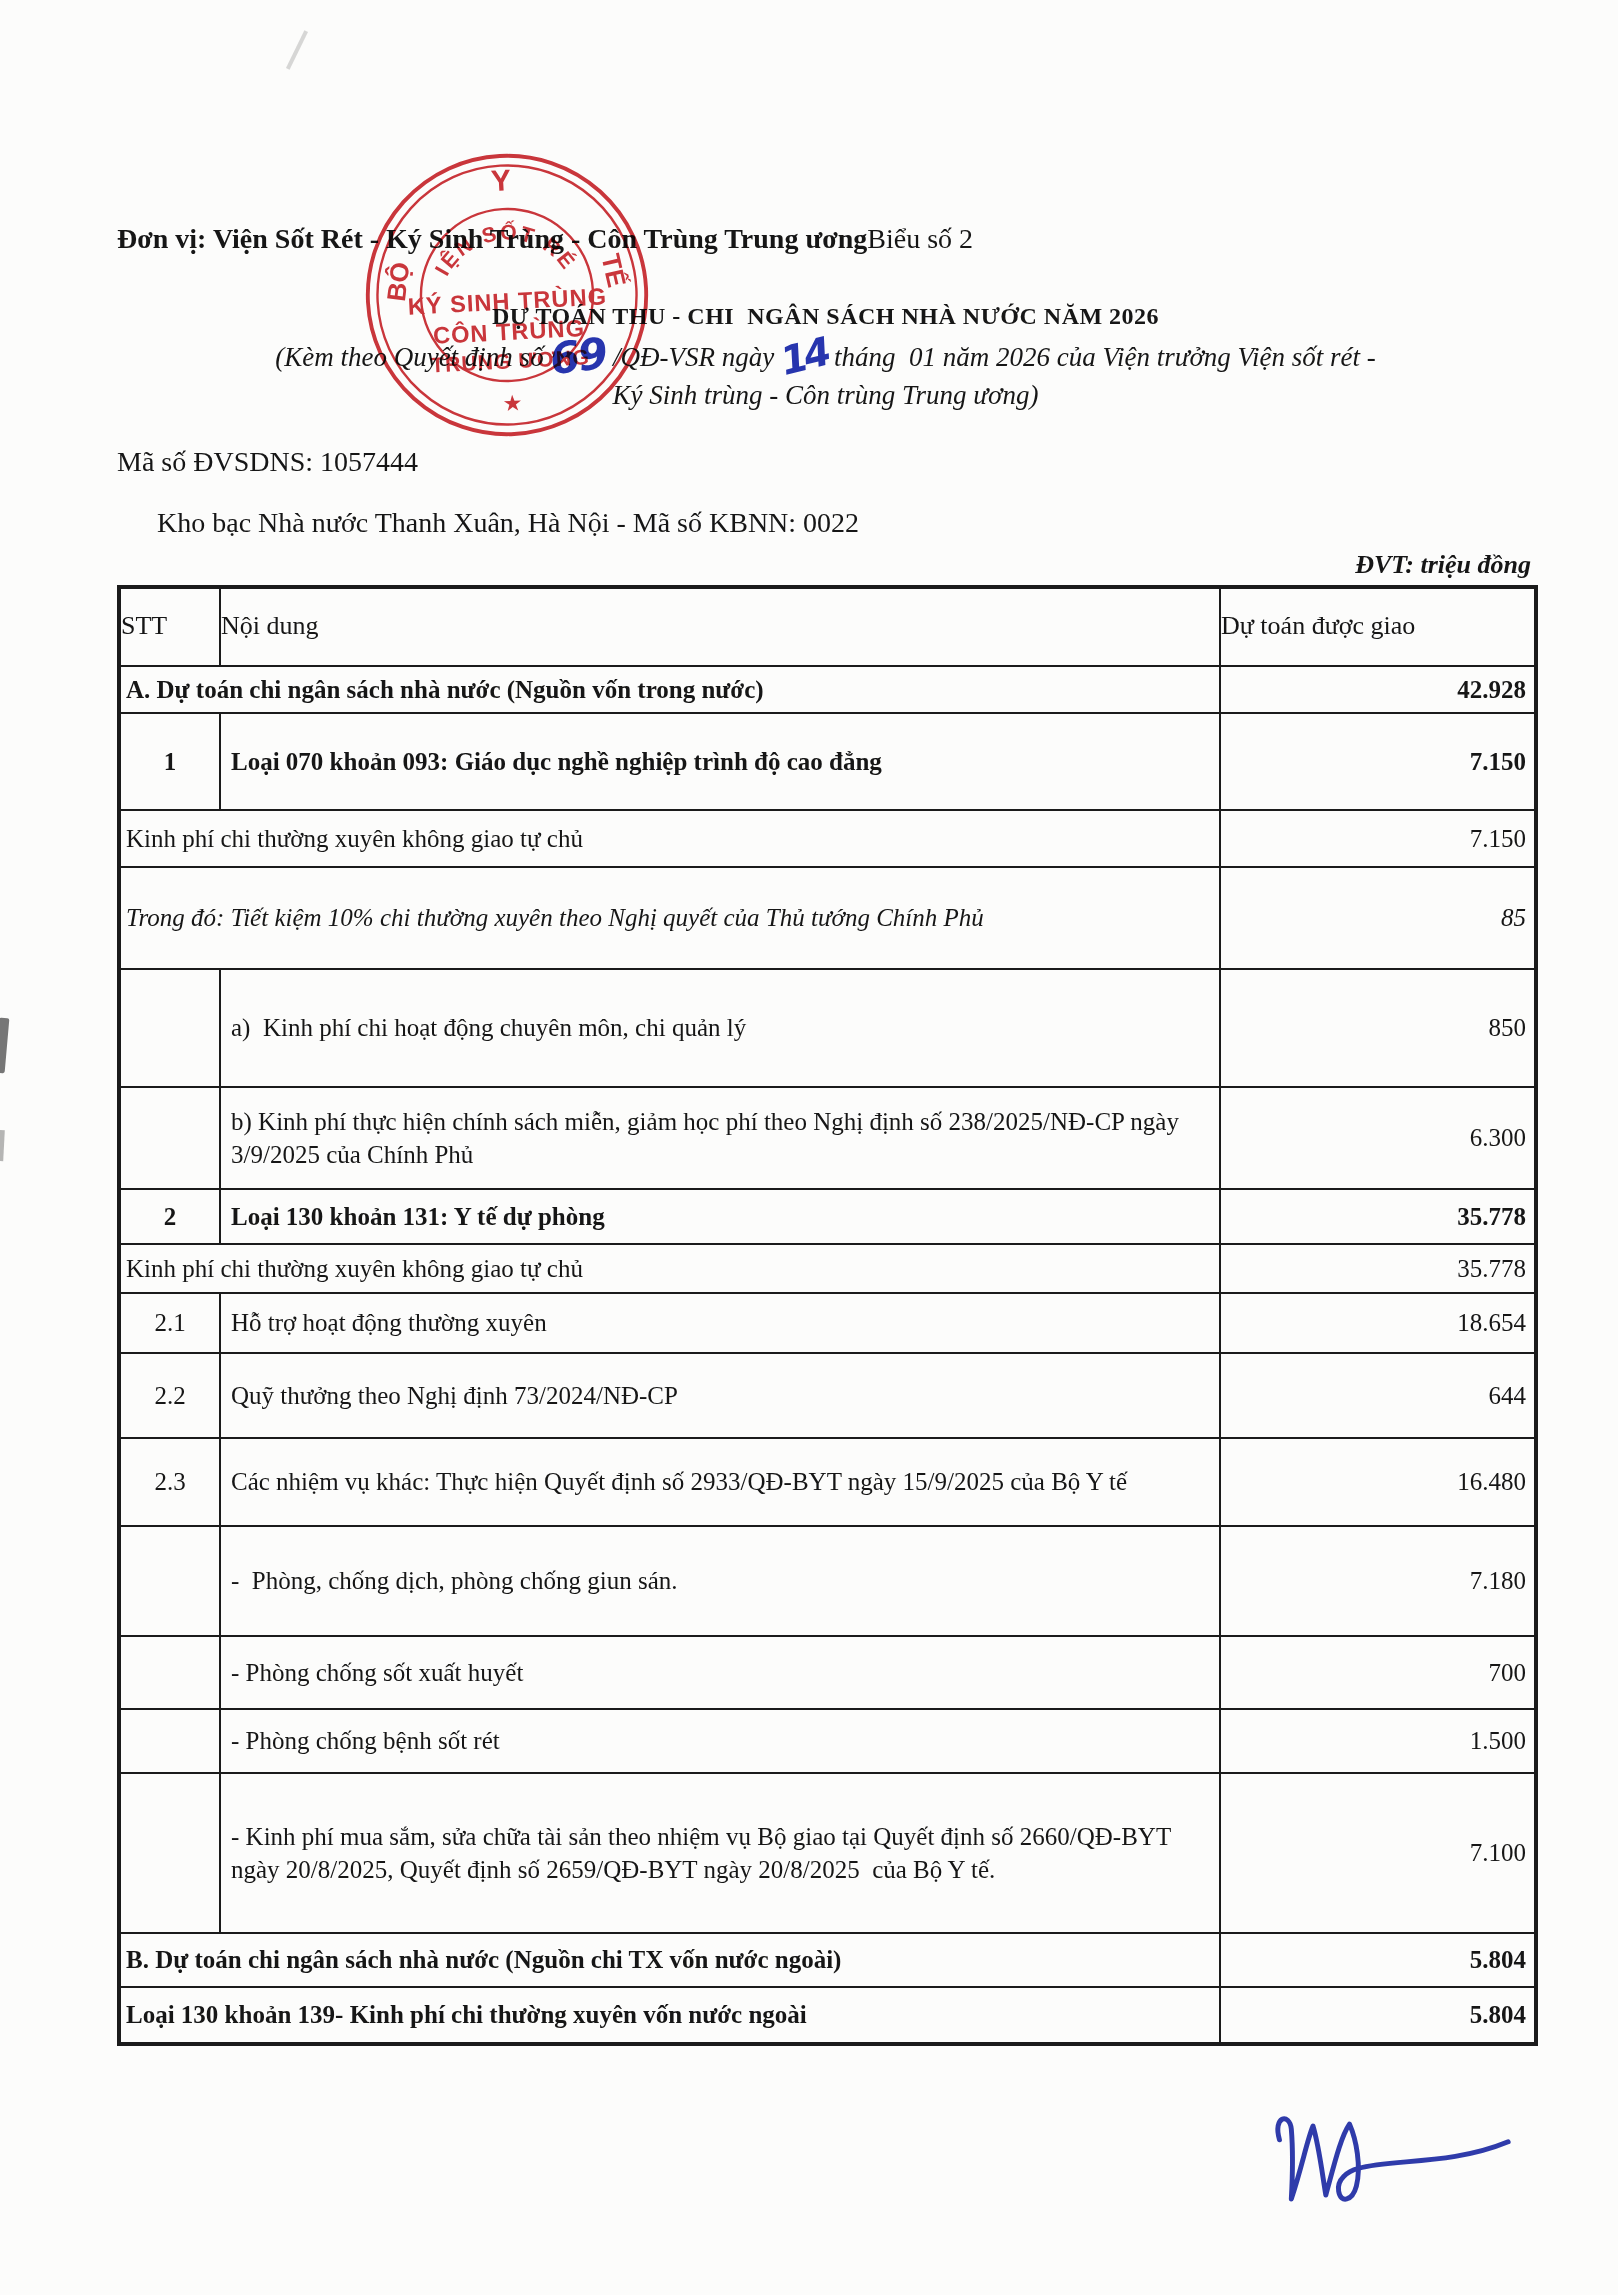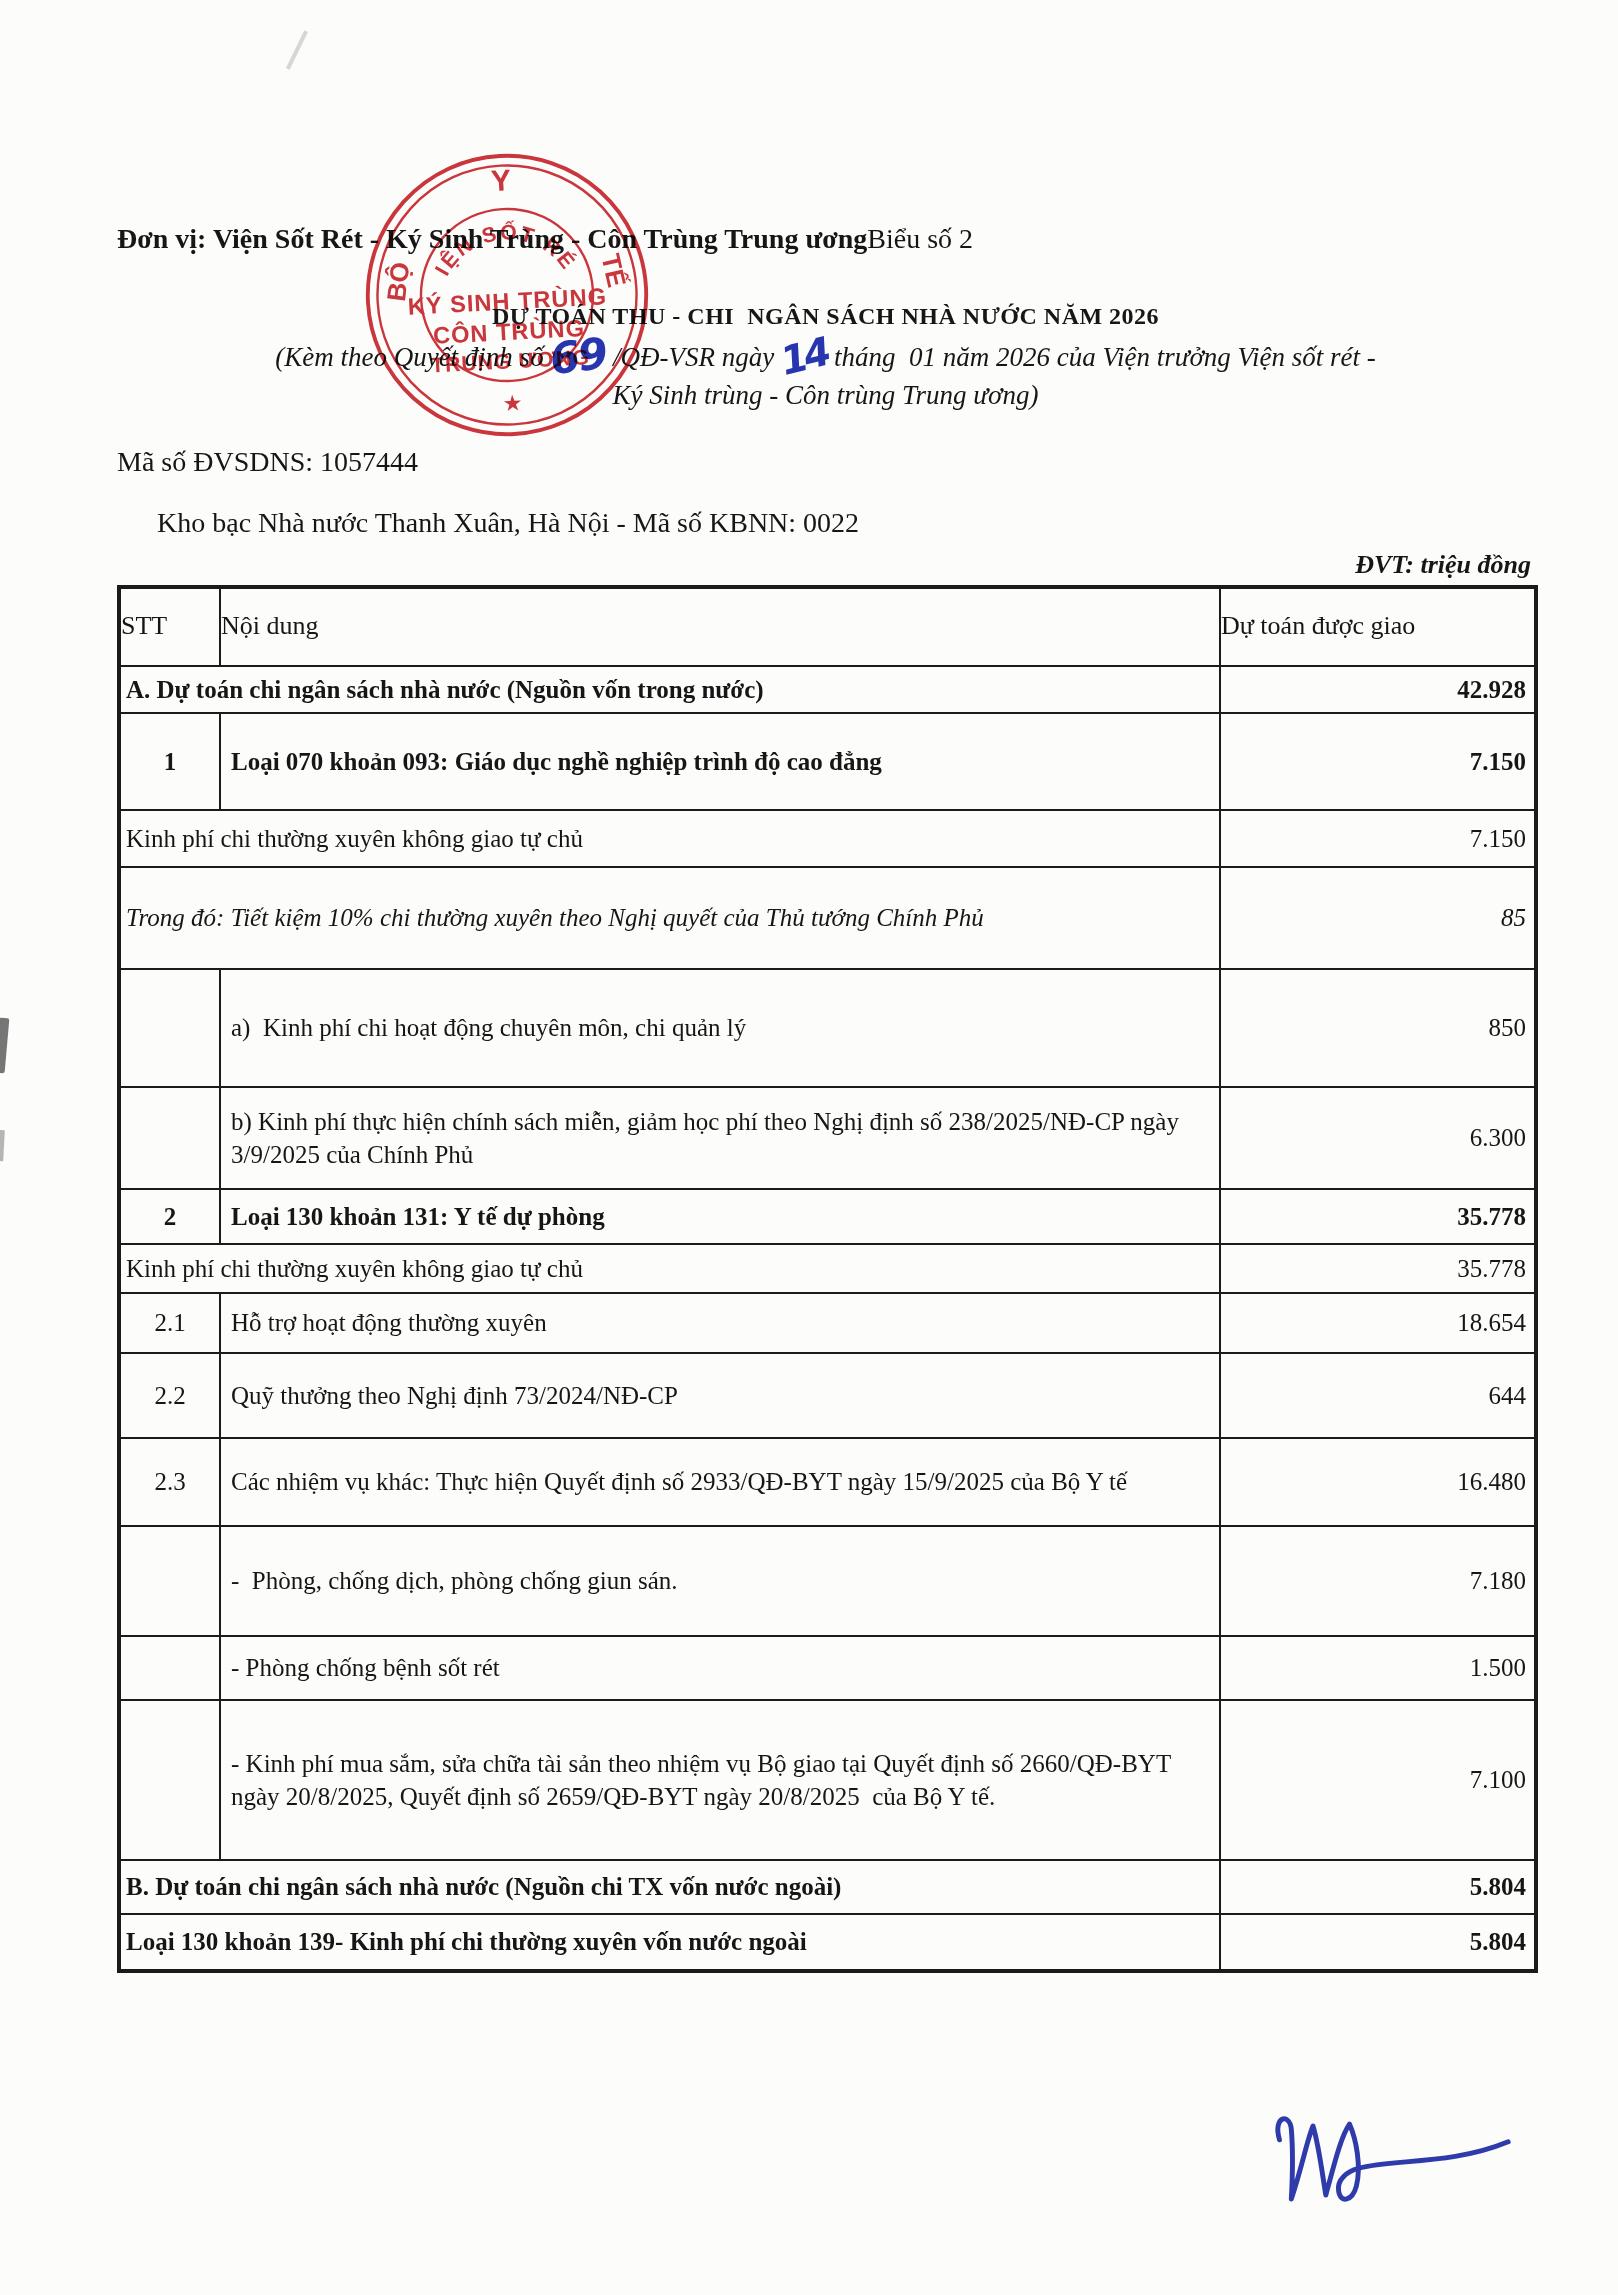--- a/index.html
+++ b/index.html
@@ -152,20 +152,25 @@
           </tr>
           <tr style="height: 88px;">
             <td class="stt">2.3</td>
             <td class="content prewrap">Các nhiệm vụ khác: Thực hiện Quyết định số 2933/QĐ-BYT ngày 15/9/2025 của Bộ Y tế</td>
             <td class="value">16.480</td>
           </tr>
           <tr style="height: 110px;">
             <td class="stt"></td>
             <td class="content prewrap">-  Phòng, chống dịch, phòng chống giun sán.</td>
             <td class="value">7.180</td>
+          </tr>
+          <tr style="height: 73px;">
+            <td class="stt"></td>
+            <td class="content prewrap">- Phòng chống sốt xuất huyết</td>
+            <td class="value">700</td>
           </tr>
           <tr style="height: 64px;">
             <td class="stt"></td>
             <td class="content prewrap">- Phòng chống bệnh sốt rét</td>
             <td class="value">1.500</td>
           </tr>
           <tr style="height: 160px;">
             <td class="stt"></td>
             <td class="content prewrap">- Kinh phí mua sắm, sửa chữa tài sản theo nhiệm vụ Bộ giao tại Quyết định số 2660/QĐ-BYT ngày 20/8/2025, Quyết định số 2659/QĐ-BYT ngày 20/8/2025  của Bộ Y tế.</td>
             <td class="value">7.100</td>

